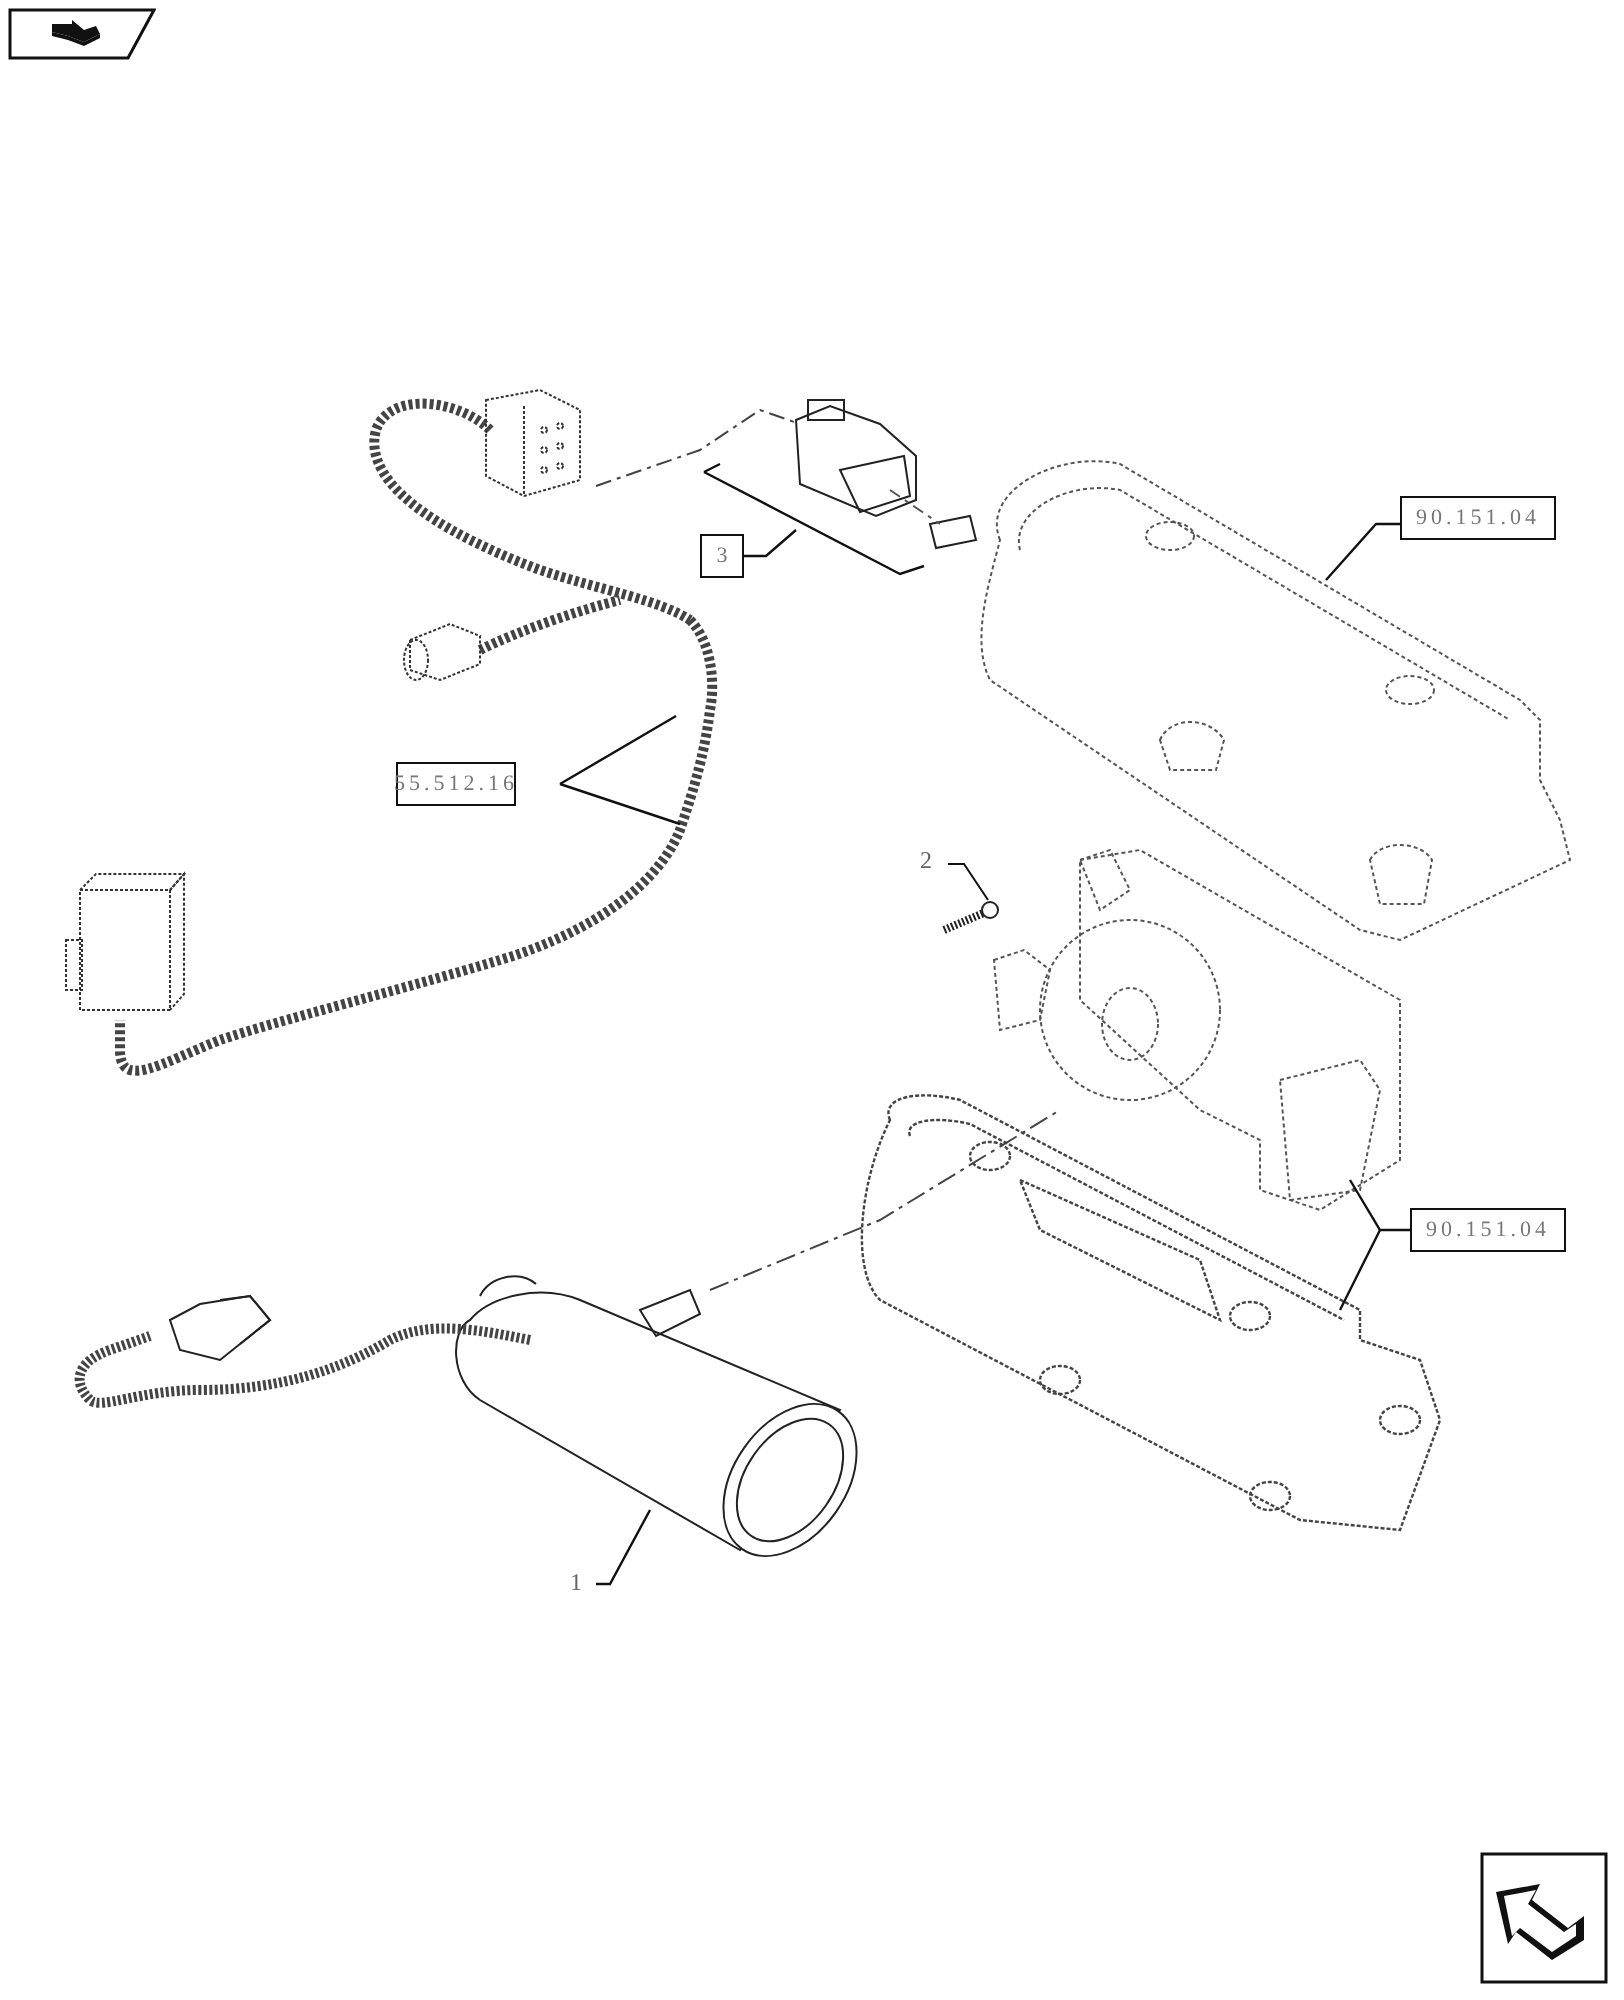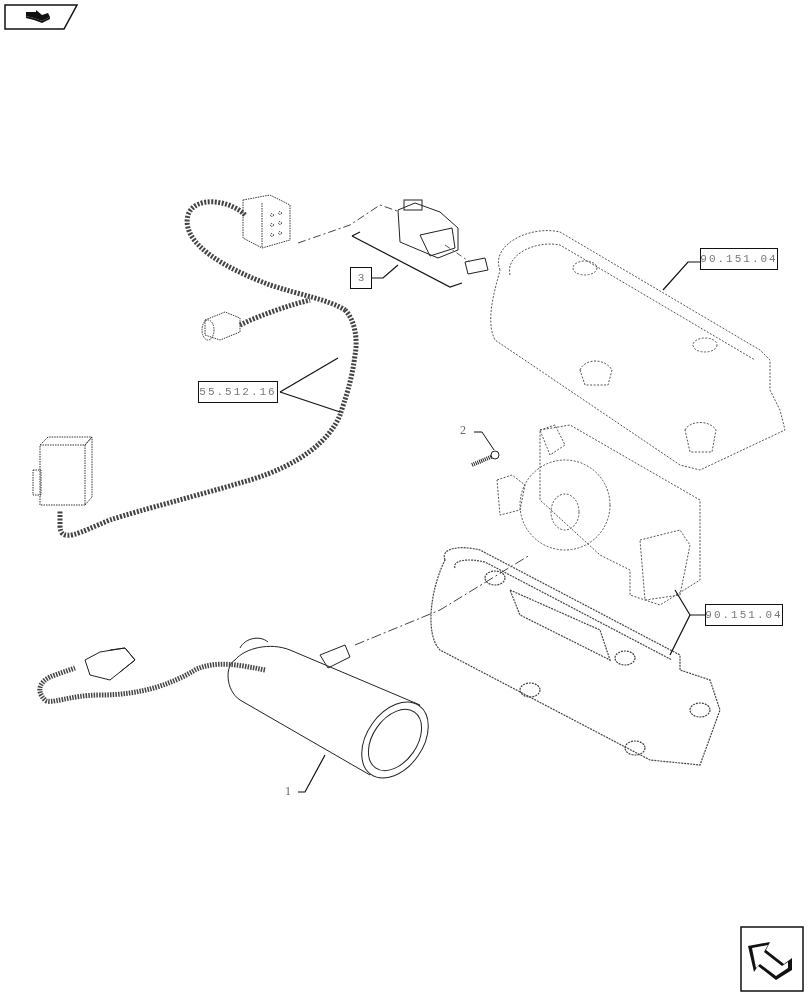--- a/index.html
+++ b/index.html
@@ -1,20 +1,20 @@
 <!DOCTYPE html>
 <html><head>
 <meta charset="utf-8">
 <style>
   html, body { margin: 0; padding: 0; background: #ffffff; }
   body { width: 812px; height: 1000px; position: relative; overflow: hidden;
          font-family: "Liberation Sans", sans-serif; }
   .canvas { position: absolute; left: 0; top: 0; width: 812px; height: 1000px; }
   .ref-box { position: absolute; border: 1.5px solid #111; background: #fff;
-             font-family: Liberation Mono, monospace; font-size: 11px; color: #777;
+             font-family: Liberation Serif, serif; font-size: 11px; color: #777;
              letter-spacing: 2px; display: flex; align-items: center; justify-content: center;
              box-sizing: border-box; cursor: pointer; }
   .item-num { position: absolute; font-family: "Liberation Serif", serif; font-size: 12px; color: #666; }
   .nav-tl { position: absolute; left: 4px; top: 4px; width: 74px; height: 26px; cursor: pointer; }
   .nav-br { position: absolute; left: 740px; top: 926px; width: 64px; height: 66px; cursor: pointer; }
 </style>
 </head>
 <body>
 
 <div class="nav-tl">
@@ -136,21 +136,21 @@
       <path d="M85,660 L100,652 L125,648 L135,660 L110,680 L90,675 Z" fill="#fff"></path>
       <path d="M110,650 L125,648 L135,660 L120,672"></path>
     </g>
 
     <path d="M298,792 L305,792 L325,755" stroke="#111" stroke-width="1.2"></path>
   </g>
 </svg>
 
 <div class="ref-box" style="left:700px; top:248px; width:78px; height:22px;">90.151.04</div>
 
-<div class="ref-box" style="left:198px; top:381px; width:80px; height:22px;">55.512.16</div>
+<div class="ref-box" style="left:198px; top:381px; width:60px; height:22px;">55.512.16</div>
 
 <div class="ref-box" style="left:705px; top:604px; width:78px; height:22px;">90.151.04</div>
 
 <div class="ref-box" style="left:350px; top:267px; width:22px; height:22px; letter-spacing:0;">3</div>
 
 <span class="item-num" style="left:460px; top:423px;">2</span>
 
 <span class="item-num" style="left:285px; top:784px;">1</span>
 
 <div class="nav-br">

